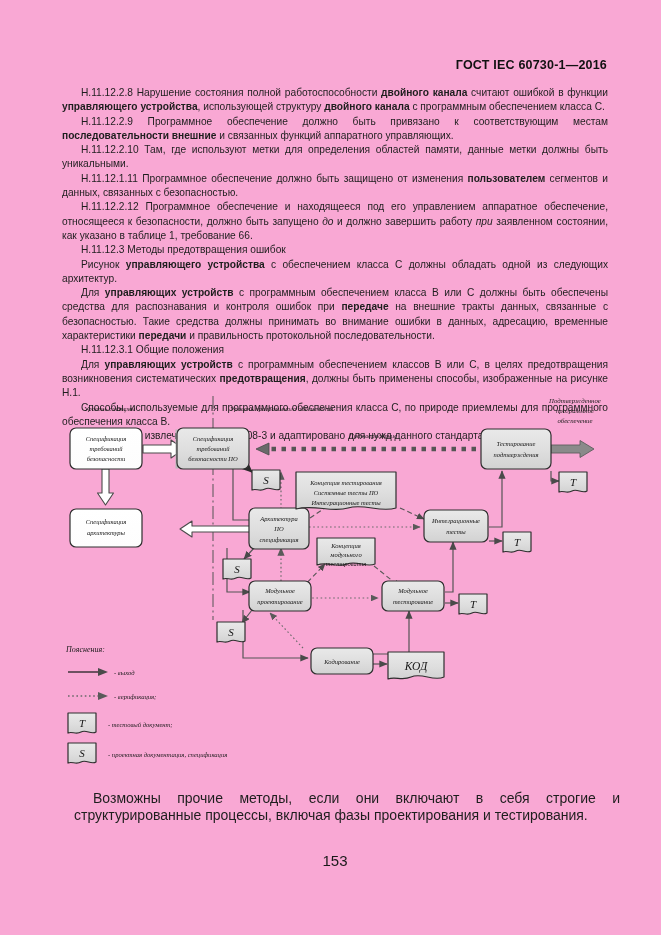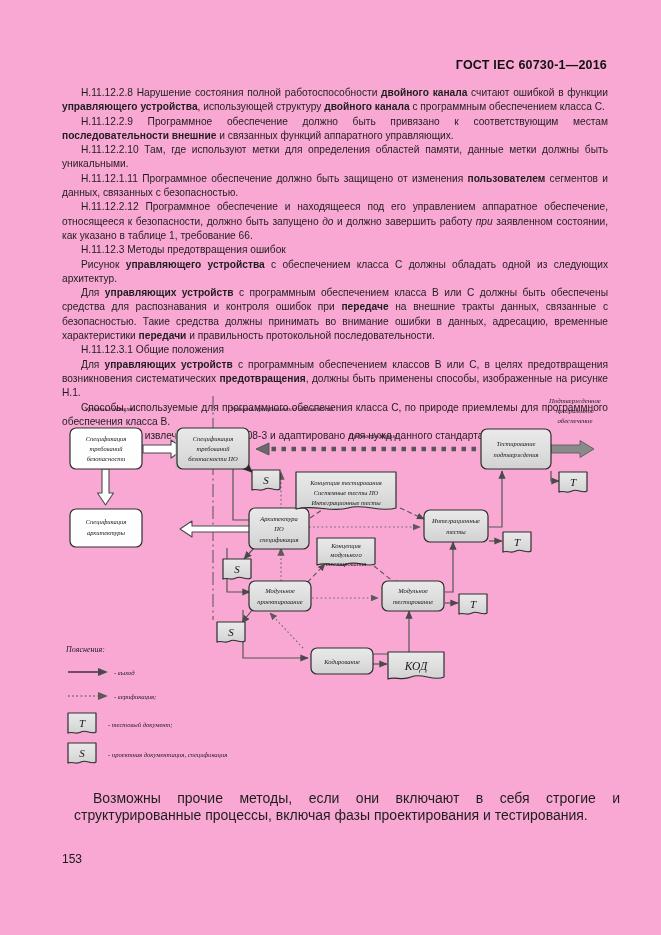--- a/index.html
+++ b/index.html
@@ -91,22 +91,22 @@
     font-size: 10.2px;
     color: #1a1a1a;
   }
 
   
   #page-number {
     position: absolute;
     left: 62px;
     top: 852px;
     width: 546px;
-    text-align: left;
-    font-size: 12px;
+    text-align: center;
+    font-size: 15px;
     color: #1a1a1a;
   }
   .lvl { font-family: "Liberation Serif", serif; font-style: italic; font-size: 6.8px; fill: #1b1b1b; }
   .box-t { font-family: "Liberation Serif", serif; font-style: italic; font-size: 6.5px; fill: #141414; }
   .doc-l { font-family: "Liberation Serif", serif; font-style: italic; font-size: 11px; fill: #141414; }
   .doc-k { font-family: "Liberation Serif", serif; font-style: italic; font-size: 11.5px; fill: #141414; }
   .leg-h { font-family: "Liberation Serif", serif; font-style: italic; font-size: 8px; fill: #1b1b1b; }
   .leg-t { font-family: "Liberation Serif", serif; font-style: italic; font-size: 6.6px; fill: #1b1b1b; }
 </style>
 </head>

